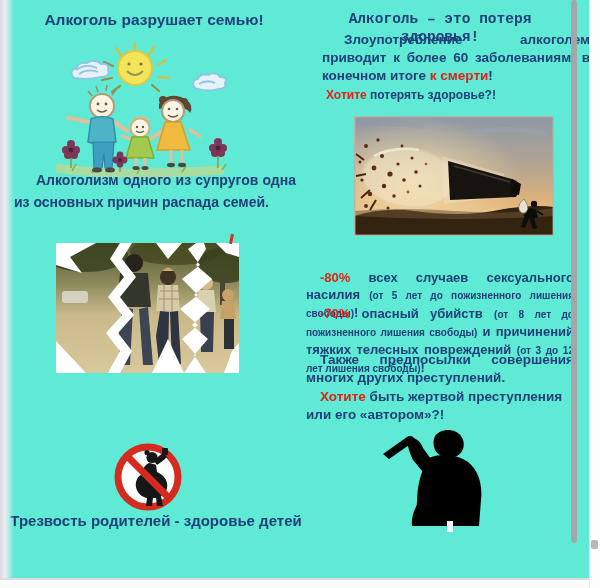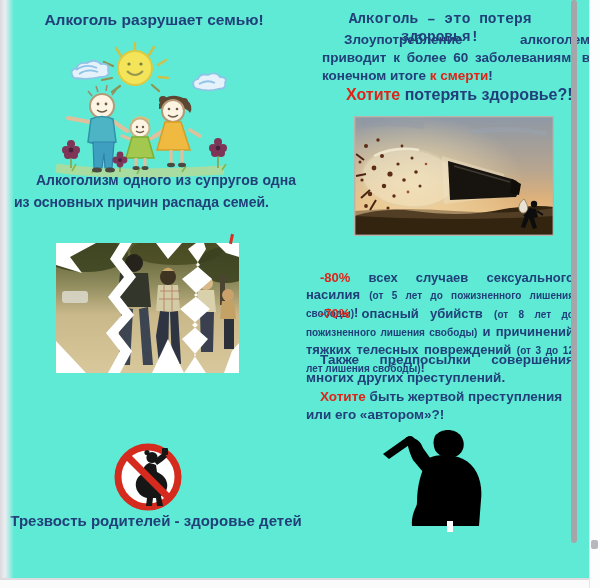--- a/index.html
+++ b/index.html
@@ -17,21 +17,21 @@
   .family-art{left:32px;top:40px;}
   .l-para{left:14px;top:169px;width:282px;font-size:14px;line-height:22px;text-indent:22px;}
   .torn-art{left:56px;top:243px;}
   .red-tick{left:230px;top:234px;width:3px;height:10px;background:#d93025;transform:rotate(12deg);}
   .l-warning{left:28px;top:382px;width:252px;font-size:15px;line-height:20px;}
   .sign-art{left:111px;top:440px;}
   .l-footer{left:10px;top:512px;width:292px;font-size:15px;}
   
   .r-title{left:306px;top:10px;width:268px;font-size:14.5px;line-height:18px;font-family:Liberation Mono, monospace;}
   .r-para1{left:322px;top:31px;width:268px;font-size:13.5px;line-height:18px;text-indent:22px;}
-  .r-q1{left:324px;top:86px;width:268px;font-size:16px;line-height:18px;text-indent:22px;}
+  .r-q1{left:304px;top:86px;width:268px;font-size:12px;line-height:18px;text-indent:22px;}
   .bottle-art{left:354px;top:116px;}
   .crime-title{left:306px;top:241px;width:268px;font-size:17.5px;line-height:22px;text-indent:16px;}
   .stat1{left:306px;top:269px;width:268px;font-size:13px;line-height:17px;text-indent:14px;}
   .stat2{left:306px;top:305px;width:268px;font-size:13px;line-height:17px;text-indent:14px;}
   .r-para2{left:306px;top:351px;width:268px;font-size:13.5px;line-height:18px;text-indent:14px;}
   .r-q2{left:306px;top:388px;width:268px;font-size:13.5px;line-height:18px;text-indent:14px;}
   .killer-art{left:383px;top:424px;}
   
   .edge-left{left:0;top:0;width:14px;height:588px;
     background:linear-gradient(to right,#d9d9df 0,#ededf1 35%,rgba(255,255,255,0) 100%);}

